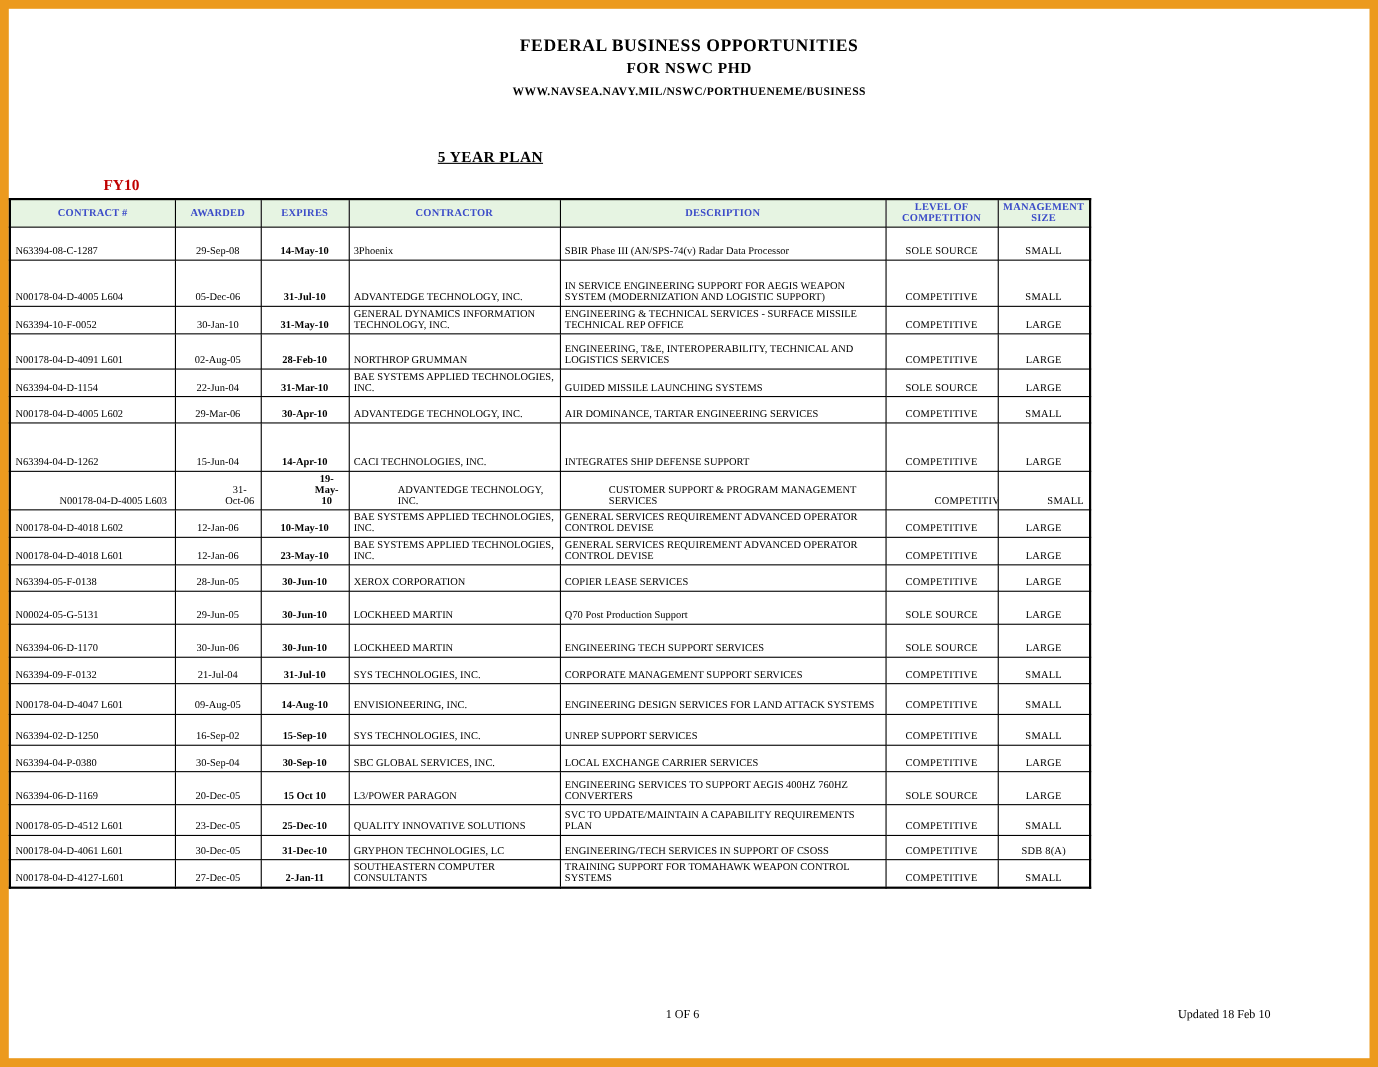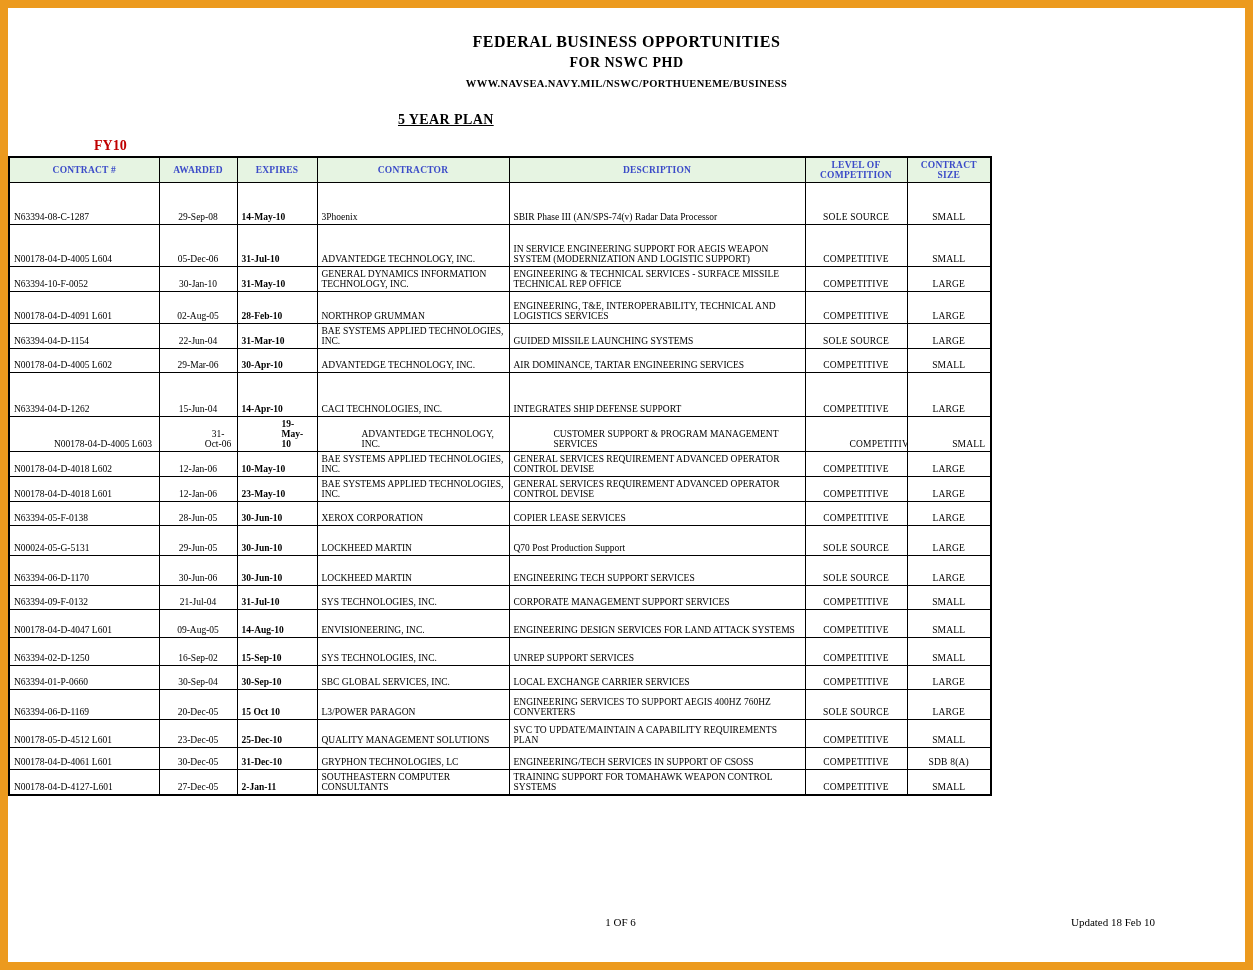--- a/index.html
+++ b/index.html
@@ -26,21 +26,21 @@
   }
   .doc-header{
     text-align:center;
     margin-top:22px;
     line-height:1.45;
   }
   .doc-title-1{font-size:16px;font-weight:bold;letter-spacing:.5px;}
   .doc-title-2{font-size:14px;font-weight:bold;letter-spacing:.5px;}
   .doc-url{font-size:10.5px;font-weight:bold;letter-spacing:.4px;margin-top:3px;}
   .plan-title{
-    margin:20px 0 0 390px;
+    margin:44px 0 0 390px;
     font-size:14px;font-weight:bold;
     text-decoration:underline;
     letter-spacing:.4px;
   }
   .fy-label{
     margin:10px 0 2px 86px;
     font-size:14px;font-weight:bold;
     color:var(--fy-red);
   }
   table.contracts{
@@ -69,28 +69,28 @@
   col.w0{width:150px} col.w1{width:78px} col.w2{width:80px}
   col.w3{width:192px} col.w4{width:296px} col.w5{width:102px} col.w6{width:84px}
 
   table.contracts td{
     font-size:9.5px;
     vertical-align:bottom;
     height:24px;
   }
   td.c0{text-align:left;font-size:9px;}
   td.c1{text-align:center;font-size:9px;}
-  td.c2{text-align:left;font-weight:bold;font-size:9.5px;}
+  td.c2{text-align:center;font-weight:bold;font-size:9.5px;}
   td.c3{text-align:left;}
   td.c4{text-align:left;}
   td.c5{text-align:center;font-size:8.5px;letter-spacing:.2px;}
   td.c6{text-align:center;font-size:8.5px;letter-spacing:.2px;}
 
   
-  tbody tr:nth-child(1) td{height:42px;}
+  tbody tr:nth-child(1) td{height:30px;}
   tbody tr:nth-child(2) td{height:42px;}
   tbody tr:nth-child(4) td{height:32px;}
   tbody tr:nth-child(7) td{height:44px;}
   tbody tr:nth-child(8) td{height:34px;padding-left:44px;}
   tbody tr:nth-child(12) td{height:30px;}
   tbody tr:nth-child(13) td{height:30px;}
   tbody tr:nth-child(15) td{height:28px;}
   tbody tr:nth-child(16) td{height:28px;}
   tbody tr:nth-child(18) td{height:30px;}
   tbody tr:nth-child(19) td{height:28px;}
@@ -138,21 +138,21 @@
         <col class="w6">
     </colgroup>
     <thead>
       <tr>
         <th>CONTRACT #</th>
         <th>AWARDED</th>
         <th>EXPIRES</th>
         <th>CONTRACTOR</th>
         <th>DESCRIPTION</th>
         <th>LEVEL OF COMPETITION</th>
-        <th>CONTRACT SIZE</th>
+        <th>MANAGEMENT SIZE</th>
       </tr>
     </thead>
     <tbody>
         <tr>
           <td class="c0">N63394-08-C-1287</td>
           <td class="c1">29-Sep-08</td>
           <td class="c2">14-May-10</td>
           <td class="c3">3Phoenix</td>
           <td class="c4">SBIR Phase III (AN/SPS-74(v) Radar Data Processor</td>
           <td class="c5">SOLE SOURCE</td>
@@ -287,42 +287,42 @@
         <tr>
           <td class="c0">N63394-02-D-1250</td>
           <td class="c1">16-Sep-02</td>
           <td class="c2">15-Sep-10</td>
           <td class="c3">SYS TECHNOLOGIES, INC.</td>
           <td class="c4">UNREP SUPPORT SERVICES</td>
           <td class="c5">COMPETITIVE</td>
           <td class="c6">SMALL</td>
         </tr>
         <tr>
-          <td class="c0">N63394-01-P-0660</td>
+          <td class="c0">N63394-04-P-0380</td>
           <td class="c1">30-Sep-04</td>
           <td class="c2">30-Sep-10</td>
           <td class="c3">SBC GLOBAL SERVICES, INC.</td>
           <td class="c4">LOCAL EXCHANGE CARRIER SERVICES</td>
           <td class="c5">COMPETITIVE</td>
           <td class="c6">LARGE</td>
         </tr>
         <tr>
           <td class="c0">N63394-06-D-1169</td>
           <td class="c1">20-Dec-05</td>
           <td class="c2">15 Oct 10</td>
           <td class="c3">L3/POWER PARAGON</td>
           <td class="c4">ENGINEERING SERVICES TO SUPPORT AEGIS 400HZ 760HZ CONVERTERS</td>
           <td class="c5">SOLE SOURCE</td>
           <td class="c6">LARGE</td>
         </tr>
         <tr>
           <td class="c0">N00178-05-D-4512 L601</td>
           <td class="c1">23-Dec-05</td>
           <td class="c2">25-Dec-10</td>
-          <td class="c3">QUALITY MANAGEMENT SOLUTIONS</td>
+          <td class="c3">QUALITY INNOVATIVE SOLUTIONS</td>
           <td class="c4">SVC TO UPDATE/MAINTAIN A CAPABILITY REQUIREMENTS PLAN</td>
           <td class="c5">COMPETITIVE</td>
           <td class="c6">SMALL</td>
         </tr>
         <tr>
           <td class="c0">N00178-04-D-4061 L601</td>
           <td class="c1">30-Dec-05</td>
           <td class="c2">31-Dec-10</td>
           <td class="c3">GRYPHON TECHNOLOGIES, LC</td>
           <td class="c4">ENGINEERING/TECH SERVICES IN SUPPORT OF CSOSS</td>

